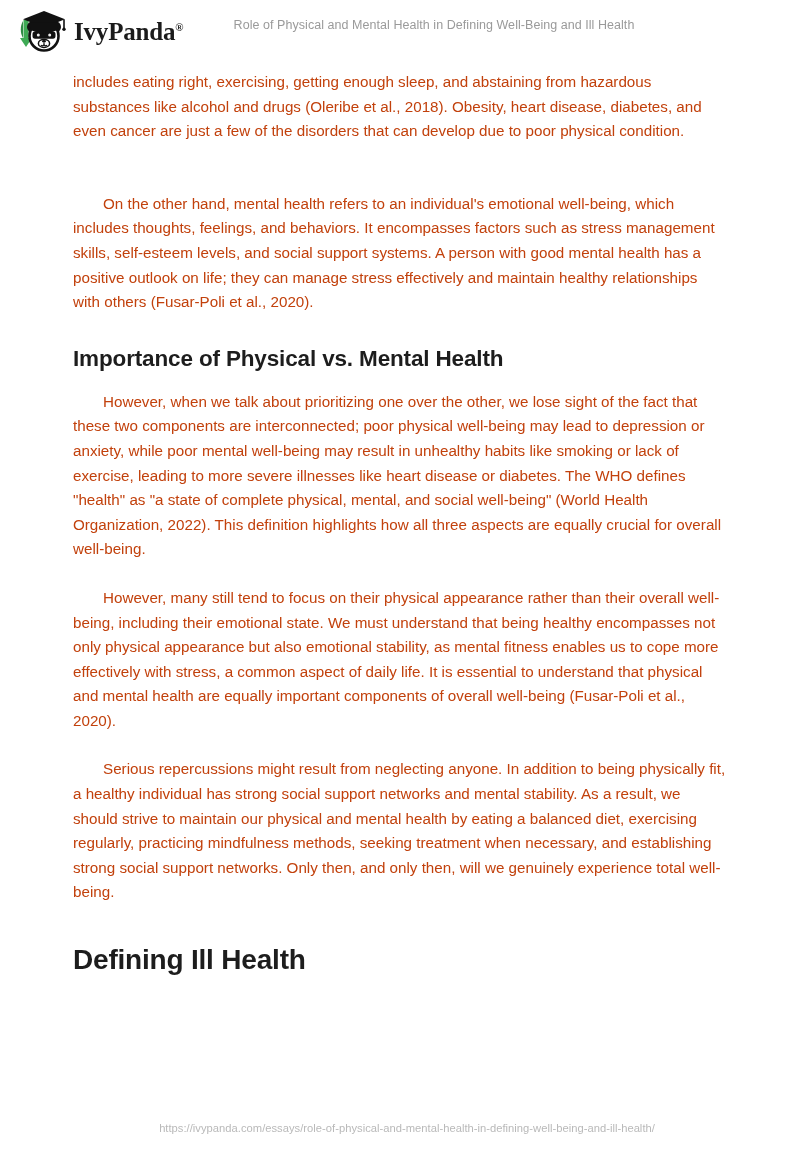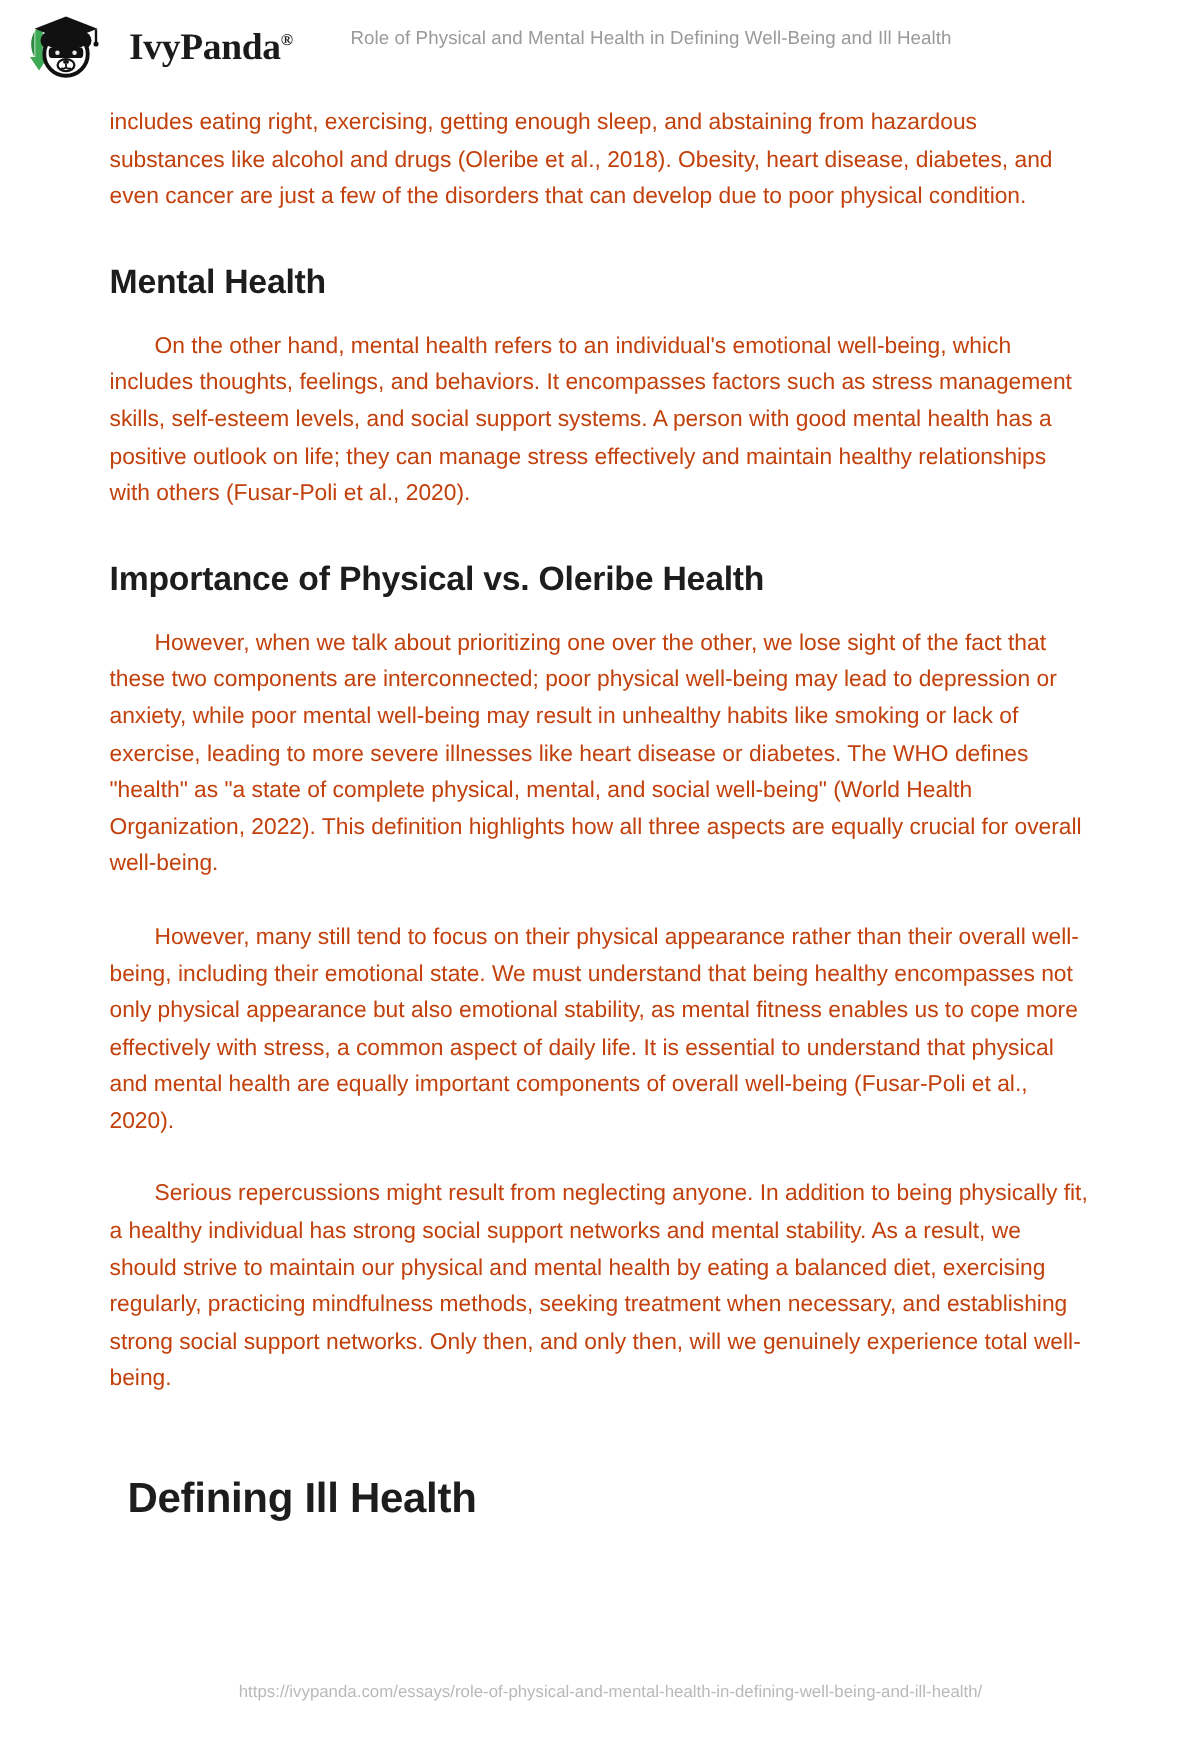--- a/index.html
+++ b/index.html
@@ -31,21 +31,21 @@
     width: 800px;
     height: 60px;
   }
 
   .brand {
     position: absolute;
     left: 16px;
     top: 8px;
     display: flex;
     align-items: center;
-    gap: 18px;
+    gap: 6px;
   }
 
   .brand-mark {
     width: 52px;
     height: 46px;
     display: block;
     flex: none;
   }
 
   .brand-word {
@@ -107,21 +107,21 @@
   h2.sec-title {
     margin: 0;
     font-size: 22.5px;
     line-height: 27px;
     font-weight: 700;
     color: #1d1d1d;
     letter-spacing: -0.15px;
   }
 
   h1.sec-title-lg {
-    margin: 12px;
+    margin: 0;
     font-size: 28px;
     line-height: 33px;
     font-weight: 700;
     color: #1d1d1d;
     letter-spacing: -0.2px;
   }
 
   .h2-space-before { height: 30px; }
   .h2-space-after  { height: 18px; }
   .h1-space-before { height: 38px; }
@@ -187,27 +187,26 @@
     </div>
 
     <div class="running-head">Role of Physical and Mental Health in Defining Well-Being and Ill Health</div>
   </div>
 
   <div class="content">
 
     <p class="no-indent">includes eating right, exercising, getting enough sleep, and abstaining from hazardous substances like alcohol and drugs (Oleribe et al., 2018). Obesity, heart disease, diabetes, and even cancer are just a few of the disorders that can develop due to poor physical condition.</p>
 
     <div class="h2-space-before"></div>
-    <h2 class="sec-title">Mental Health</h2>
     <div class="h2-space-after"></div>
 
     <p>On the other hand, mental health refers to an individual's emotional well-being, which includes thoughts, feelings, and behaviors. It encompasses factors such as stress management skills, self-esteem levels, and social support systems. A person with good mental health has a positive outlook on life; they can manage stress effectively and maintain healthy relationships with others (Fusar-Poli et al., 2020).</p>
 
     <div class="h2-space-before"></div>
-    <h2 class="sec-title">Importance of Physical vs. Oleribe Health</h2>
+    <h2 class="sec-title">Importance of Physical vs. Mental Health</h2>
     <div class="h2-space-after"></div>
 
     <p>However, when we talk about prioritizing one over the other, we lose sight of the fact that these two components are interconnected; poor physical well-being may lead to depression or anxiety, while poor mental well-being may result in unhealthy habits like smoking or lack of exercise, leading to more severe illnesses like heart disease or diabetes. The WHO defines "health" as "a state of complete physical, mental, and social well-being" (World Health Organization, 2022). This definition highlights how all three aspects are equally crucial for overall well-being.</p>
     <div class="para-gap-md"></div>
 
     <p>However, many still tend to focus on their physical appearance rather than their overall well-being, including their emotional state. We must understand that being healthy encompasses not only physical appearance but also emotional stability, as mental fitness enables us to cope more effectively with stress, a common aspect of daily life. It is essential to understand that physical and mental health are equally important components of overall well-being (Fusar-Poli et al., 2020).</p>
     <div class="para-gap-md"></div>
 
     <p>Serious repercussions might result from neglecting anyone. In addition to being physically fit, a healthy individual has strong social support networks and mental stability. As a result, we should strive to maintain our physical and mental health by eating a balanced diet, exercising regularly, practicing mindfulness methods, seeking treatment when necessary, and establishing strong social support networks. Only then, and only then, will we genuinely experience total well-being.</p>
 

